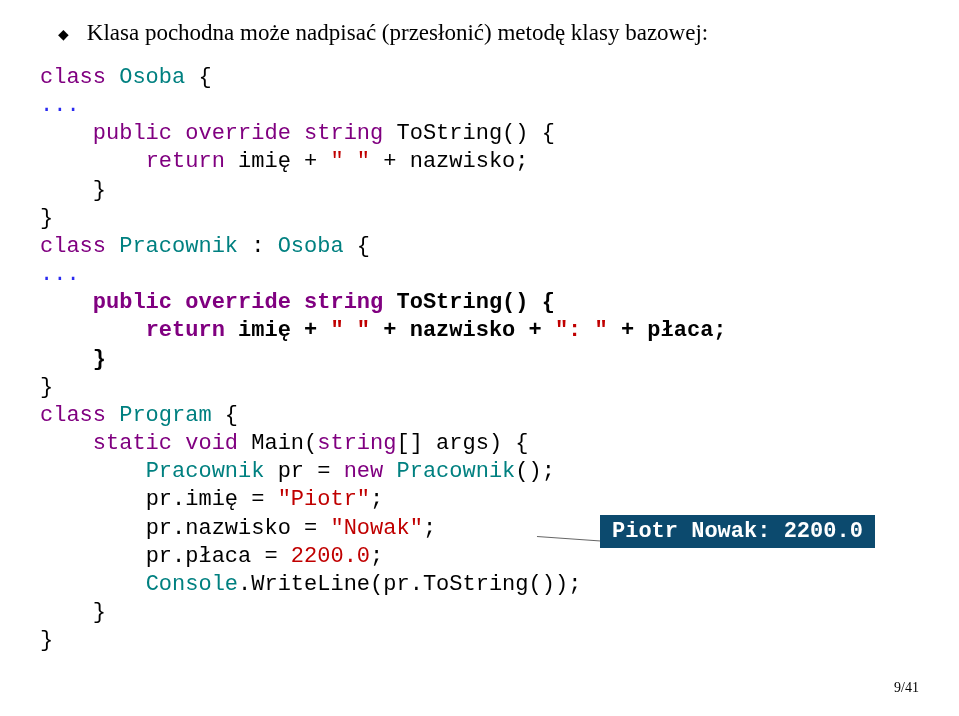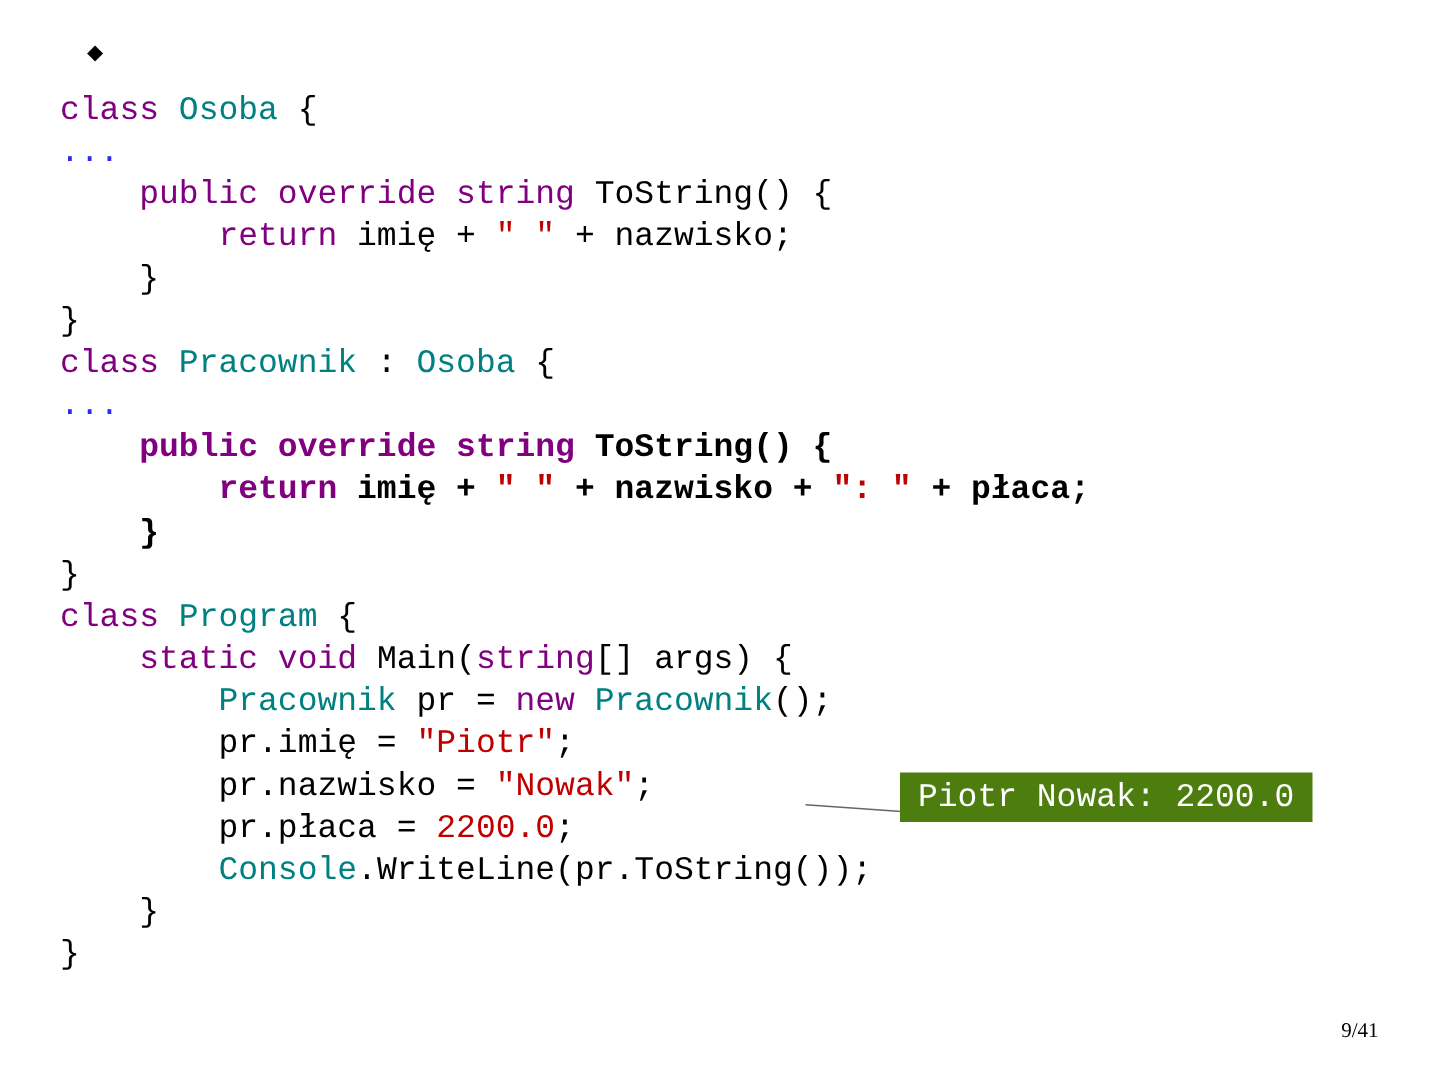--- a/index.html
+++ b/index.html
@@ -38,26 +38,27 @@
     .kw-blue { color: #2a2af0; }
     .kw-purple { color: #800080; }
     .kw-teal { color: #008080; }
     .kw-red { color: #c00000; }
     .kw-bold { font-weight: bold; }
     .kw-black { color: #000; }
     .output-box {
       position: absolute;
       top: 515px;
       left: 600px;
-      background: #4d7c0f;
+      background: #0c4a6e;
       color: #fff;
       font-family: 'Courier New', Courier, monospace;
       font-size: 22px;
       padding: 4px 12px;
       white-space: nowrap;
+      font-weight: bold;
     }
     .output-line {
       position: absolute;
       top: 536px;
       left: 537px;
       width: 64px;
       height: 1px;
       background: #666;
       transform: rotate(4deg);
       transform-origin: left center;
@@ -69,20 +70,21 @@
       font-family: Georgia, serif;
       font-size: 14px;
       color: #000;
     }
   </style>
 </head>
 <body>
 
 <div class="bullet-line">
   <span class="bullet-sym">◆</span>
+  <span>Klasa pochodna może nadpisać (przesłonić) metodę klasy bazowej:</span>
 </div>
 
 <div class="code"><span class="kw-purple">class</span> <span class="kw-teal">Osoba</span><span class="kw-black"> {</span>
 <span class="kw-blue">...</span>
     <span class="kw-purple">public</span> <span class="kw-purple">override</span> <span class="kw-purple">string</span> <span class="kw-black">ToString</span><span class="kw-black">()</span><span class="kw-black"> {</span>
         <span class="kw-purple">return</span> <span class="kw-black">imię</span><span class="kw-black"> + </span><span class="kw-red">" "</span><span class="kw-black"> + </span><span class="kw-black">nazwisko</span><span class="kw-black">;</span>
     <span class="kw-black">}</span>
 <span class="kw-black">}</span>
 <span class="kw-purple">class</span> <span class="kw-teal">Pracownik</span><span class="kw-black"> : </span><span class="kw-teal">Osoba</span><span class="kw-black"> {</span>
 <span class="kw-blue">...</span>

